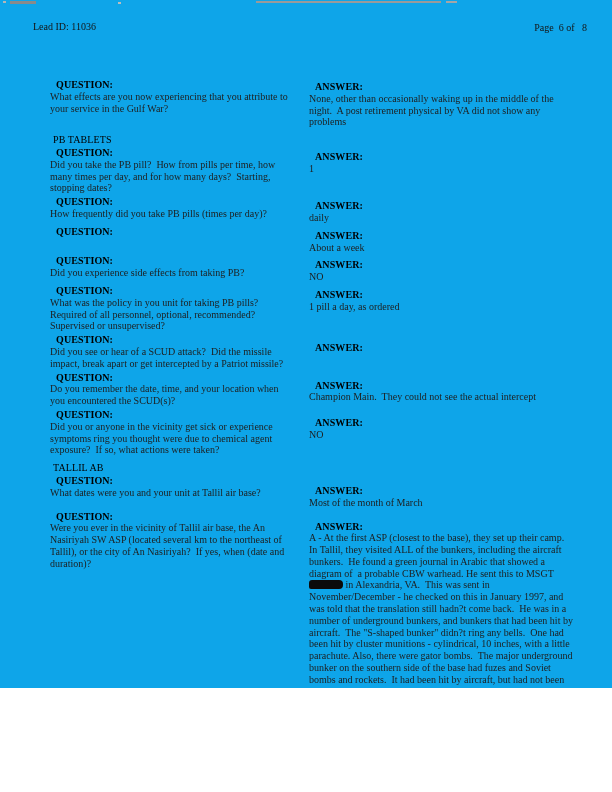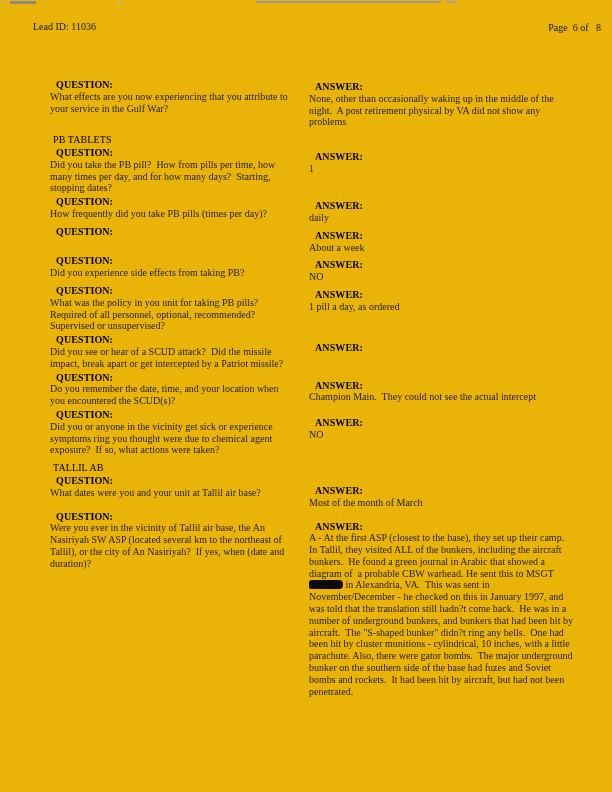--- a/index.html
+++ b/index.html
@@ -1,34 +1,34 @@
 <!DOCTYPE html>
 <html><head>
 <meta charset="utf-8">
 <style>
   html,body { margin:0; padding:0; background:#ffffff; }
   .page {
     position:relative;
-    width:612px; height:792px;
-    background:#eab308;
+    width:612px; height:688px;
+    background:#0ea5e9;
     font-family:"Liberation Serif", serif;
     font-size:10px;
     line-height:1.18;
     color:#1e1e1e;
     overflow:hidden;
   }
   .artifact { position:absolute; background:#8f8f8f; }
   .artifact-1 { left:10px;  top:1px; width:26px;  height:3px; background:#8a8a8a; }
   .artifact-2 { left:256px; top:1px; width:185px; height:2px; background:#9a9a9a; }
   .artifact-3 { left:446px; top:1px; width:11px;  height:2px; background:#a5a5a5; }
   .artifact-4 { left:3px;   top:1px; width:3px;   height:2px; background:#b5b5b5; }
   .artifact-5 { left:118px; top:2px; width:3px;   height:2px; background:#bdbdbd; }
 
   .hdr-left  { position:absolute; left:33px; top:21px; font-size:10px; color:#141414; }
-  .hdr-right { position:absolute; right:11px; top:22px; font-size:10px; color:#141414; white-space:pre; }
+  .hdr-right { position:absolute; right:25px; top:22px; font-size:10px; color:#141414; white-space:pre; }
 
   .content { position:absolute; left:50px; top:79px; width:524px; }
 
   .section-title {
     font-weight:normal; color:#000;
     margin:6px 0 1px 3px;
     letter-spacing:0.1px;
   }
   .qa-row { display:flex; align-items:flex-start; margin-bottom:2px; }
   .q-col { width:246px; margin-right:13px; flex:none; }

